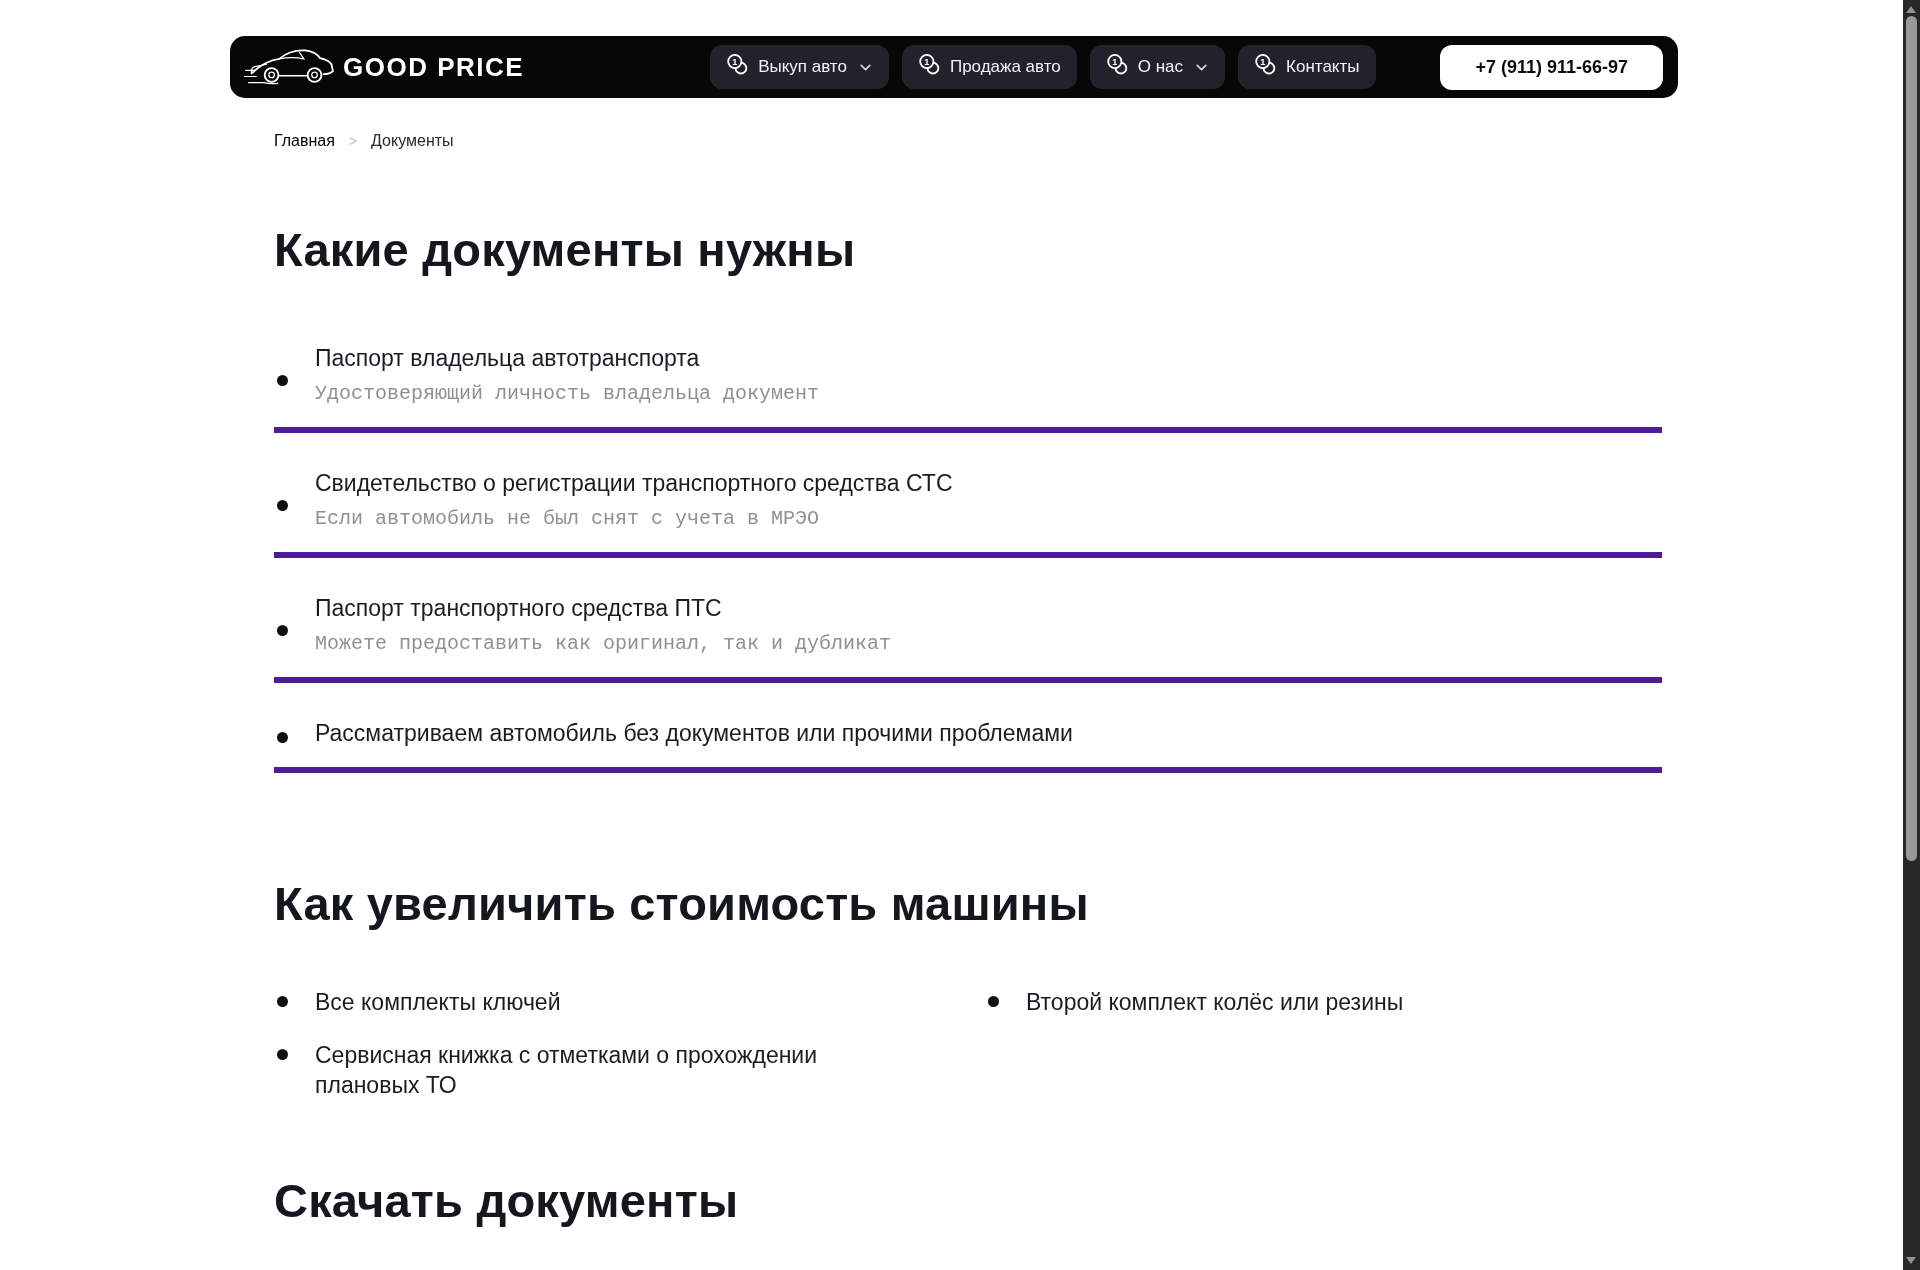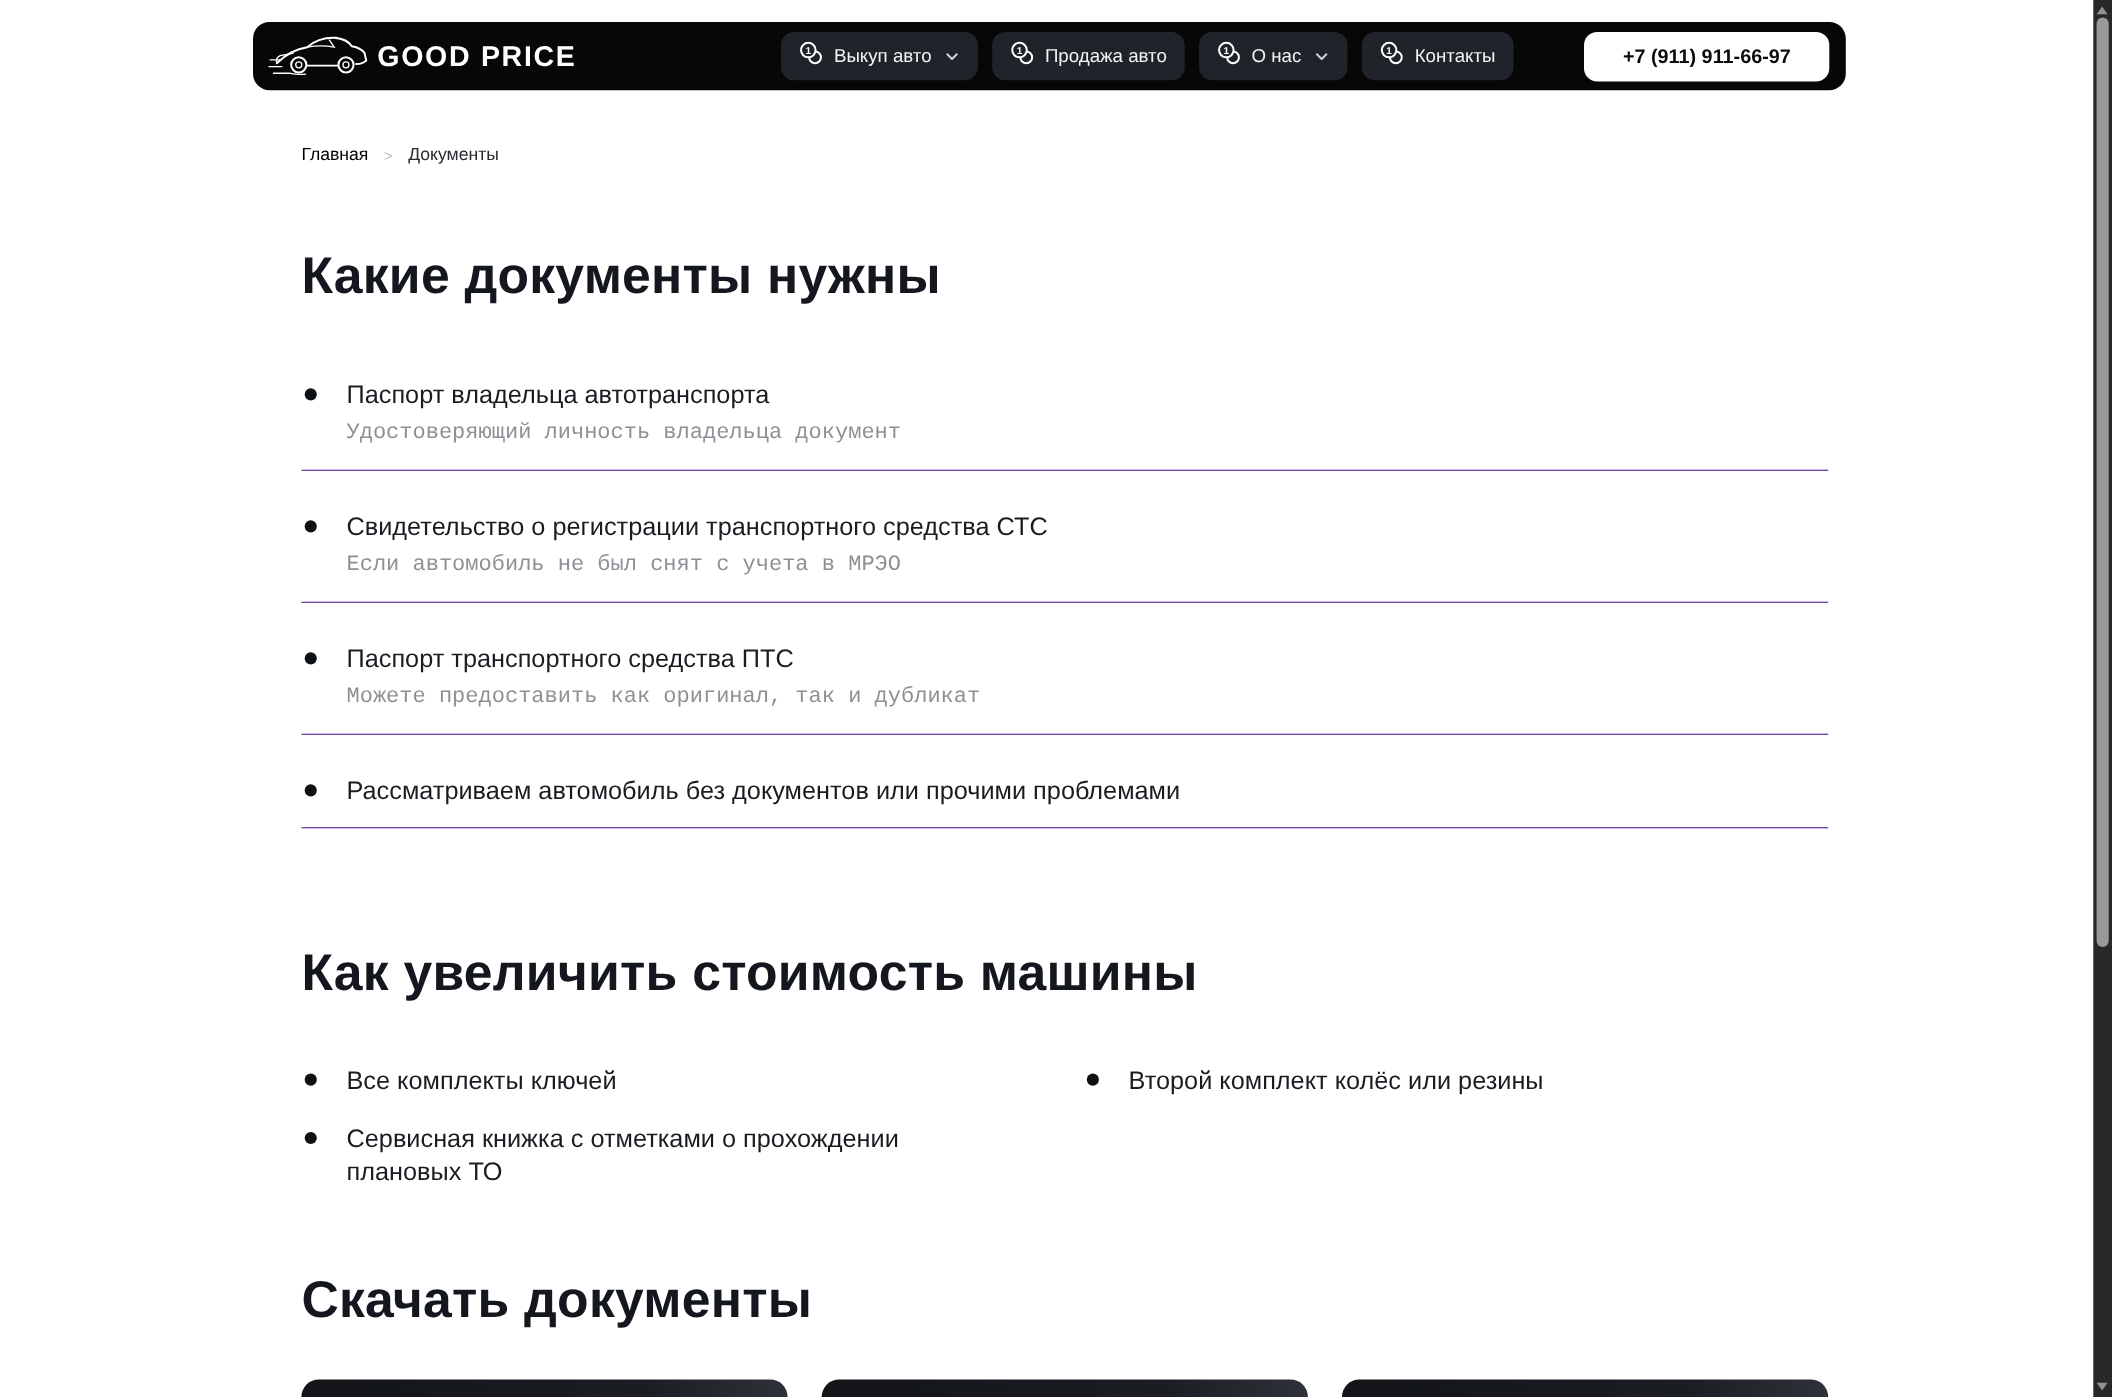--- a/index.html
+++ b/index.html
@@ -1,20 +1,20 @@
 <!DOCTYPE html>
 <html><head>
 <meta charset="utf-8">
 <style>
   * { margin:0; padding:0; box-sizing:border-box; }
   html,body { width:1920px; height:1270px; overflow:hidden; background:#ffffff;
     font-family:"Liberation Sans","DejaVu Sans",sans-serif; }
 
   
-  .nav { position:absolute; left:230px; top:20px; width:1448px; height:62px;
+  .nav { position:absolute; left:230px; top:36px; width:1448px; height:62px;
     background:#070707; border-radius:15px; display:flex; align-items:center;
     padding:0 15px 0 14px;justify-content:flex-end; }
   .logo { display:flex; align-items:center; gap:7px; cursor:pointer; }
   .brand { font-size:26px; font-weight:800; color:#ffffff; letter-spacing:1.5px;
     white-space:nowrap; }
   .menu { display:flex; gap:13px; margin-left:186px; }
   .nav-btn { display:flex; align-items:center; gap:9px; background:#20242a;
     border-radius:12px; padding:0 16px; height:44px; color:#f1f3f5;
     font-size:17px; cursor:pointer; white-space:nowrap; }
   .nav-btn .chev { margin-left:2px; display:flex; }
@@ -30,21 +30,21 @@
   .bc-sep { color:#b9bdc2; font-size:14px; }
   .bc-current { color:#26292d; font-weight:500; }
 
   h1.sec-title { margin-top:70px; font-size:47px; line-height:58px;
     font-weight:800; color:#14181e; letter-spacing:0.2px; }
   h2.sec-title { margin-top:102px; font-size:47px; line-height:57px;
     font-weight:800; color:#14181e; letter-spacing:0.2px; }
   h2.sec-title.download { margin-top:72px; }
 
   .doc-list { margin-top:29px; }
-  .doc-item { display:flex; padding:36px 0 20px; border-bottom:1px solid #4c1d95; }
+  .doc-item { display:flex; padding:36px 0 20px; border-bottom:6px solid #4c1d95;align-items:center; }
   .bullet { flex:0 0 11px; width:11px; height:11px; border-radius:50%;
     background:#0e1114; margin:9px 27px 0 3px; }
   .doc-title { font-size:23px; line-height:28px; color:#191d22; font-weight:500; }
   .doc-sub { font-size:20px; line-height:27px; color:#8d9196; margin-top:8px;font-family:Liberation Mono, monospace; }
 
   .tips-grid { margin-top:55px; display:grid; grid-template-columns:711px 1fr;
     row-gap:23px; }
   .tip-item { display:flex; }
   .tip-text { font-size:23px; line-height:30px; color:#191d22; font-weight:400;
     max-width:610px; }

